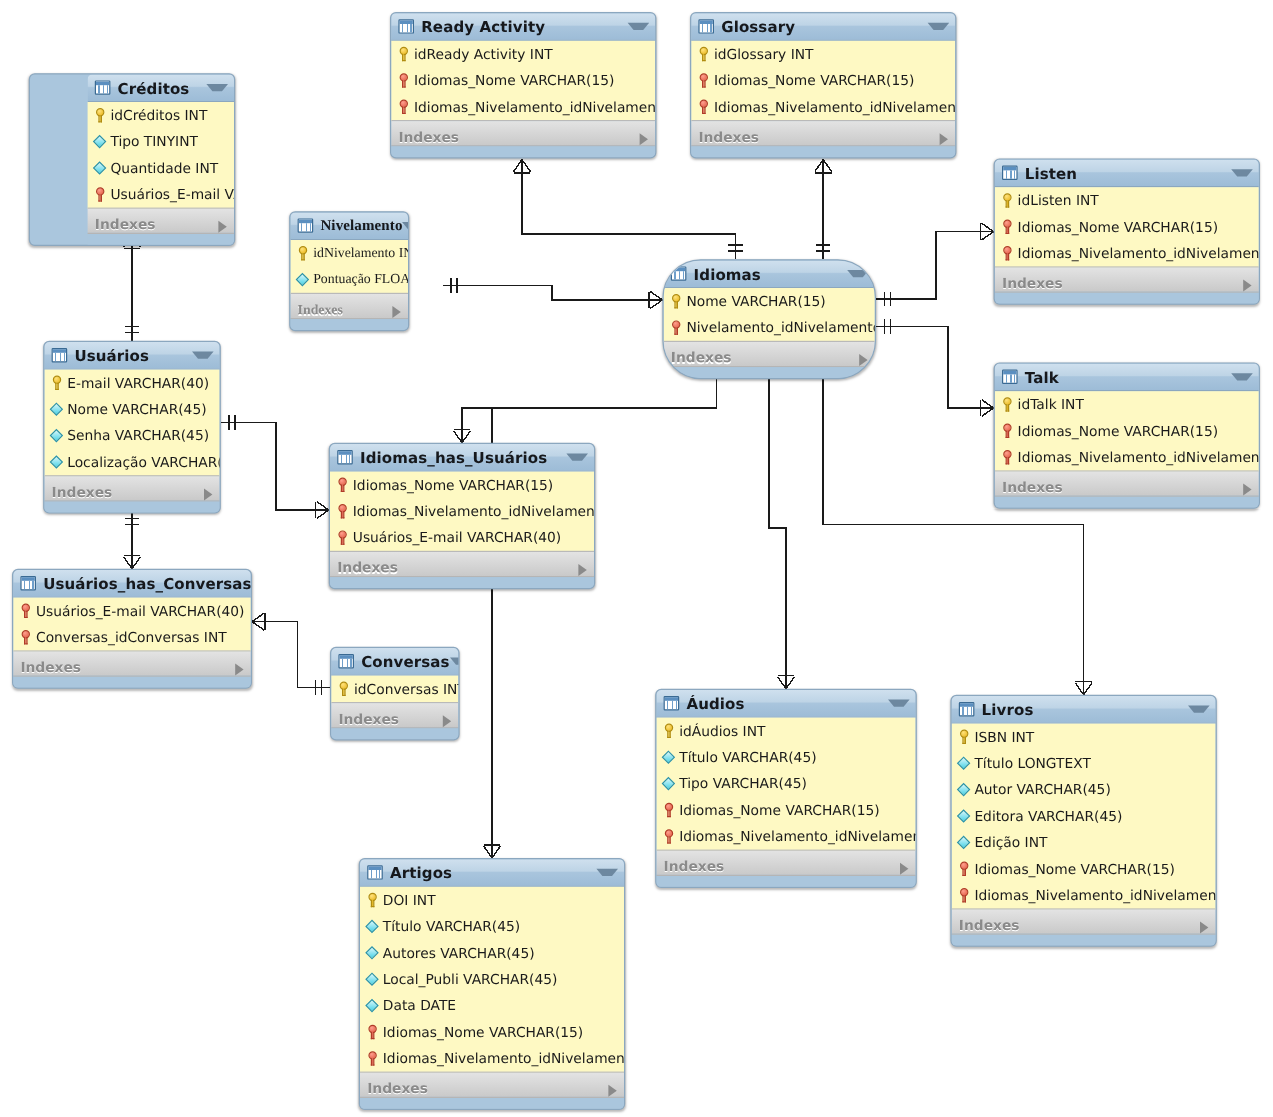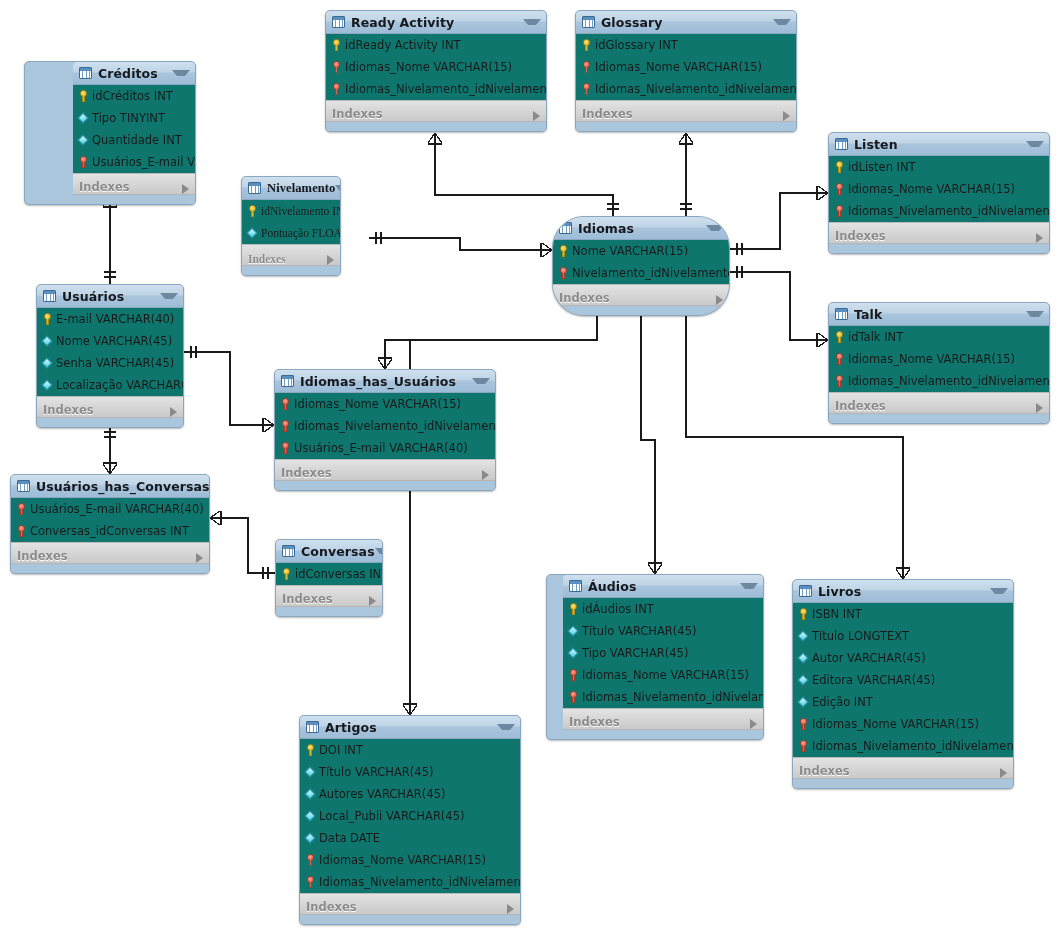--- a/index.html
+++ b/index.html
@@ -54,21 +54,21 @@
     font-size:12.5px;font-weight:bold;color:#16181c;
     white-space:nowrap;letter-spacing:.1px;text-align:right;
   }
   .tbl-caret{
     margin-left:auto;padding-left:8px;
     width:0;height:0;flex:0 0 auto;
     border-left:5px solid transparent;border-right:5px solid transparent;
     border-top:6px solid #6d88a0;
   }
   .tbl-cols{
-    background:#0f766e;
+    background:#fef9c3;
     border-bottom:1px solid #b9b9b9;
   }
   .col-row{
     display:flex;align-items:center;
     height:22px;
     padding-left:5px;
     white-space:nowrap;
   }
   .col-name{font-size:11.5px;color:#1a1a1a;}
   .ico{width:11px;height:14px;margin-right:3px;flex:0 0 auto;position:relative;}
@@ -469,21 +469,21 @@
             <span class="ico pk"></span>
             <span class="col-name">idConversas INT</span>
           </div>
         </div>
         <div class="tbl-indexes">
           <span class="idx-label">Indexes</span>
           <span class="idx-caret"></span>
         </div>
         <div class="tbl-foot"></div>
       </div>
-      <div class="table-box" style="left: 546px; top: 574px; width: 218px; padding-left: 16px;">
+      <div class="table-box" style="left: 546px; top: 574px; width: 218px;">
         <div class="tbl-header">
           <span class="tbl-ico"></span>
           <span class="tbl-title">Áudios</span>
           <span class="tbl-caret"></span>
         </div>
         <div class="tbl-cols">
           <div class="col-row">
             <span class="ico pk"></span>
             <span class="col-name">idÁudios INT</span>
           </div>

